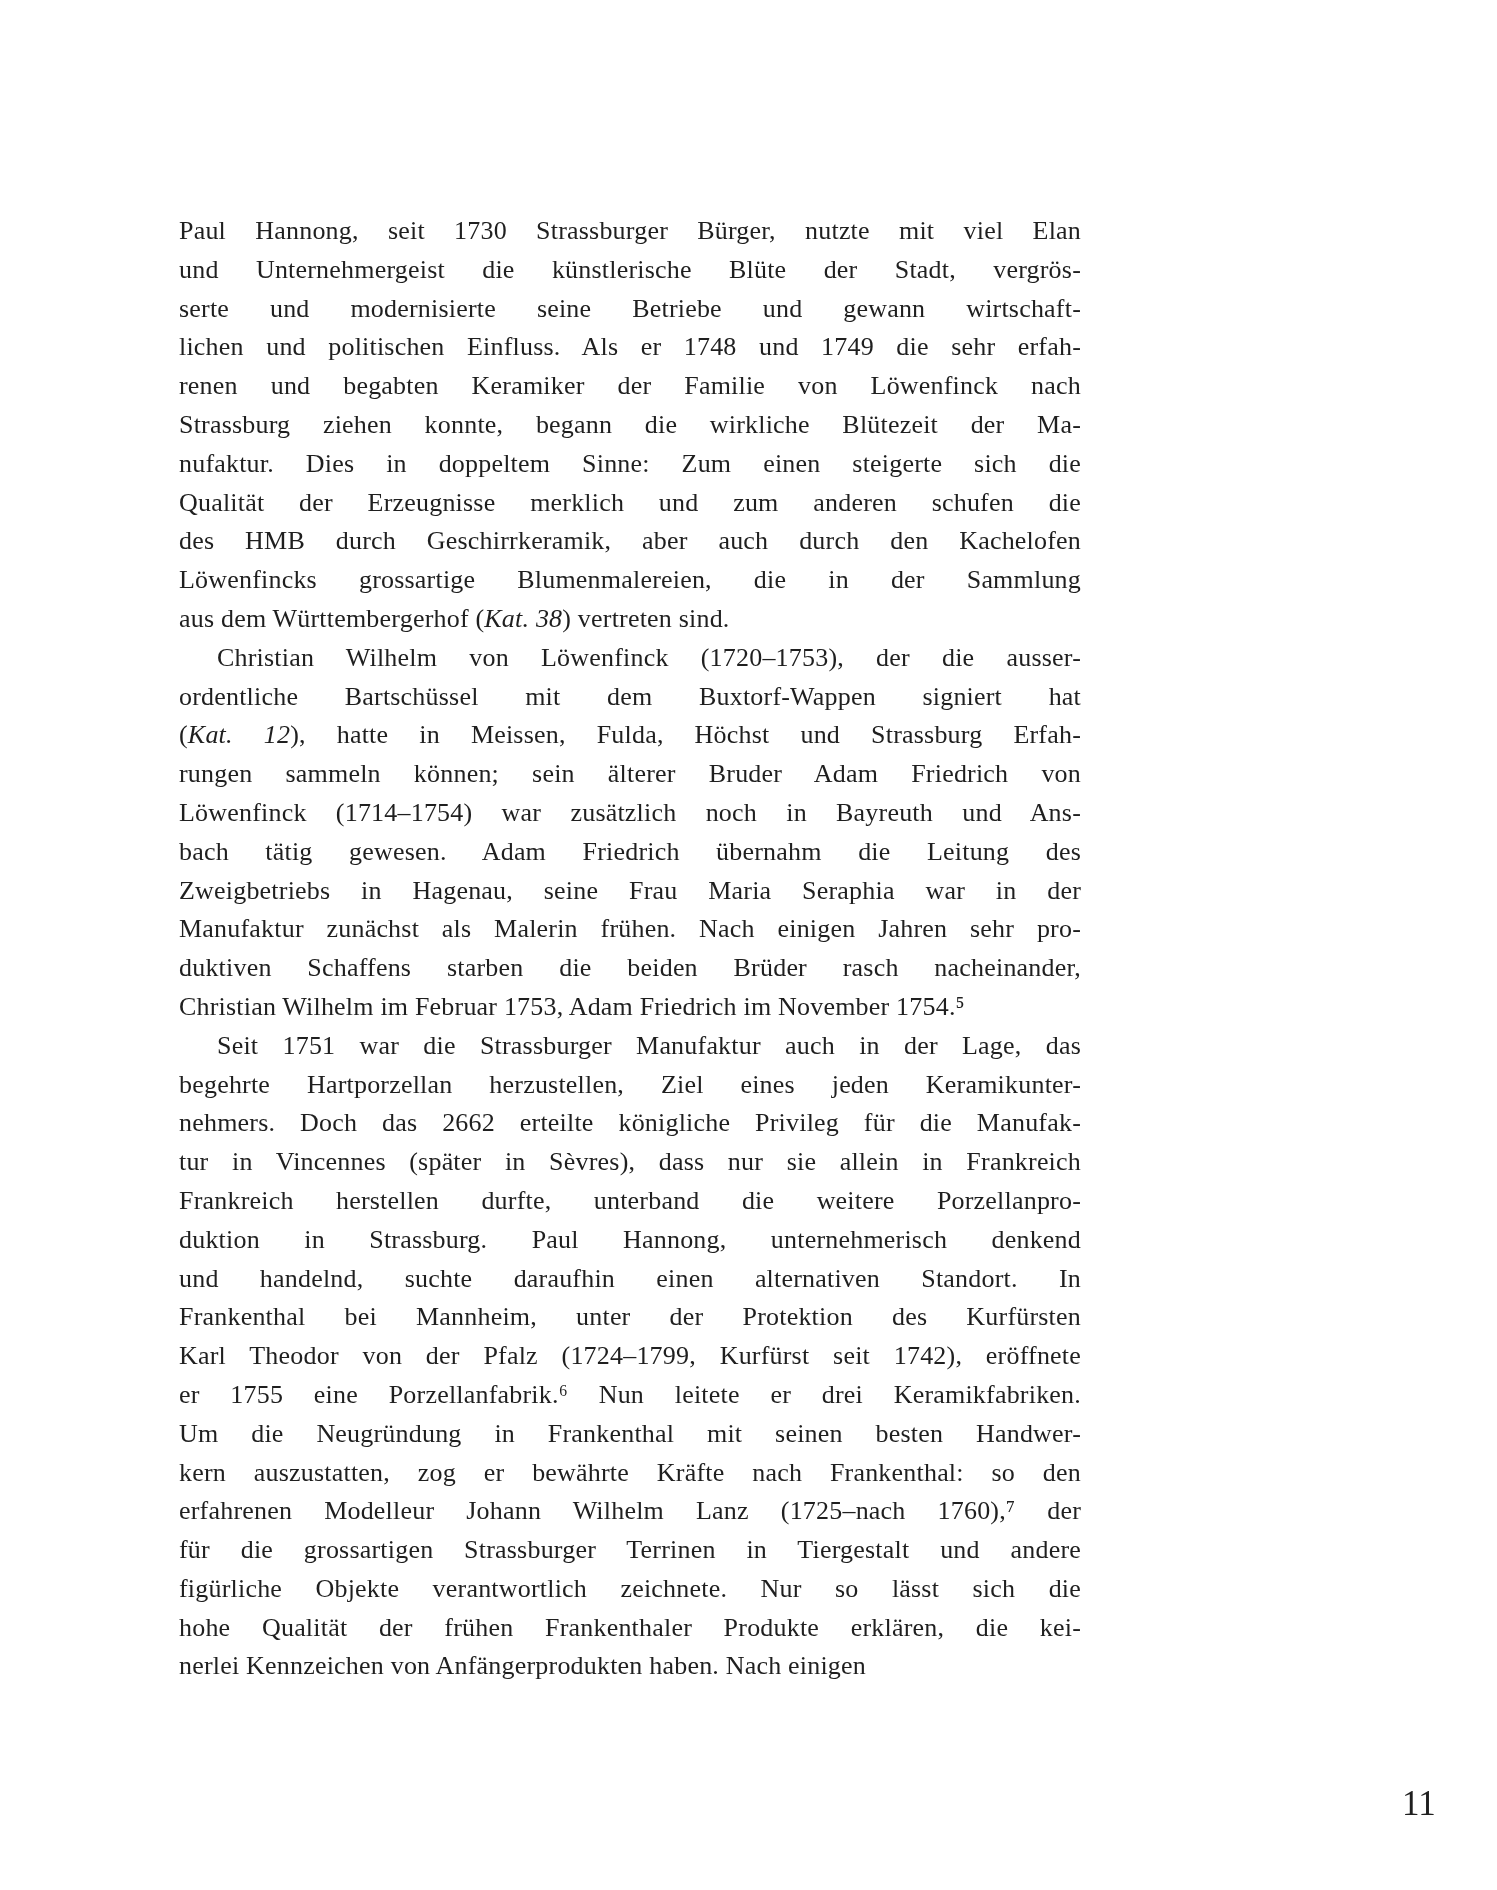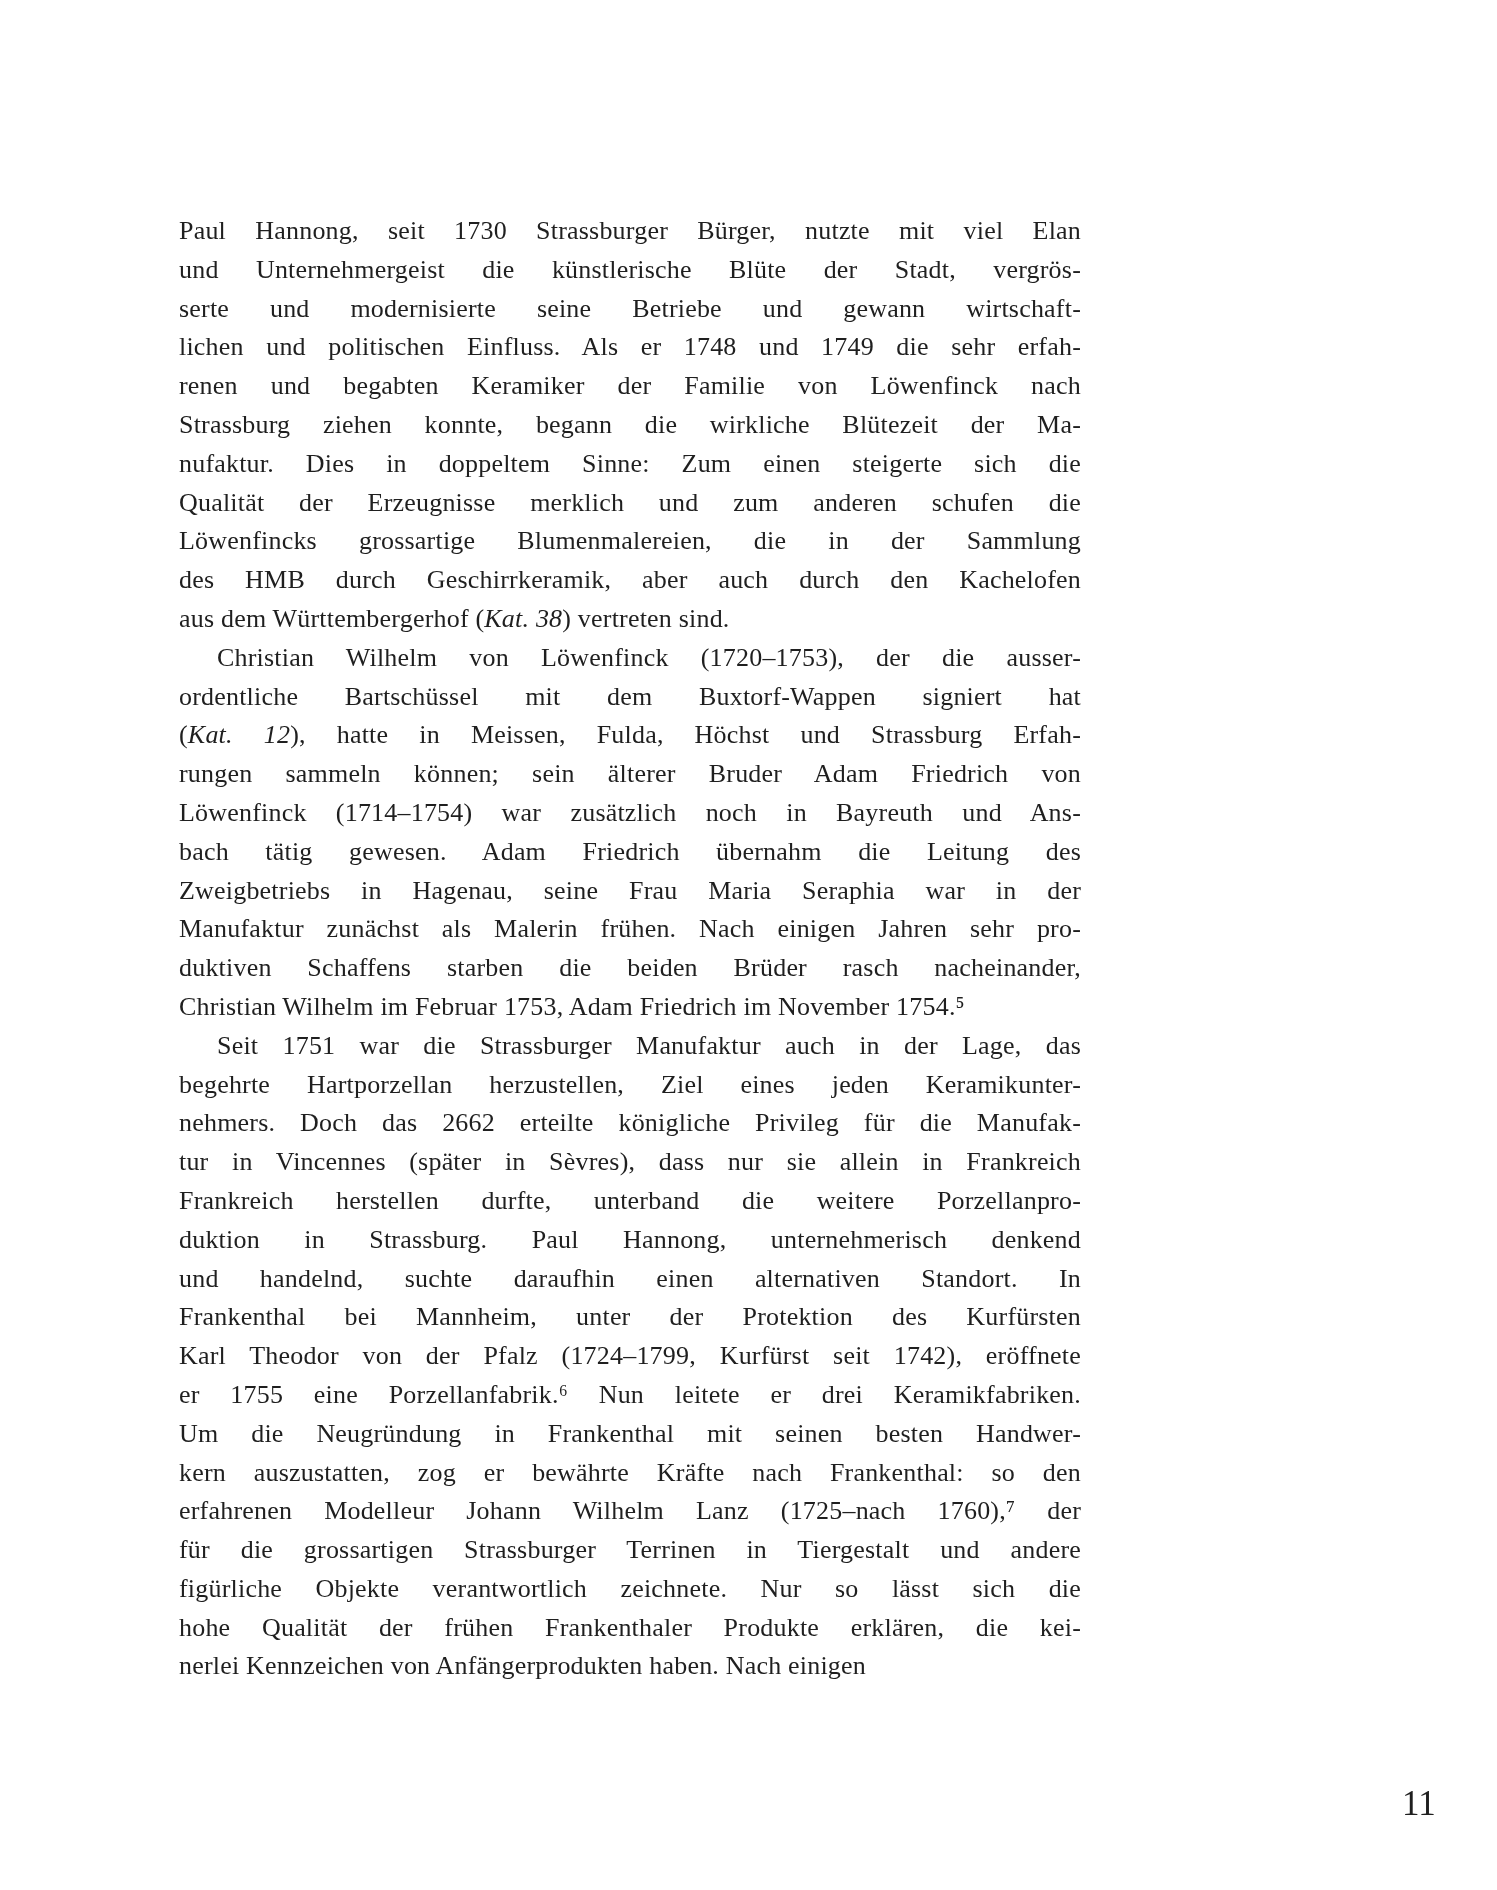--- a/index.html
+++ b/index.html
@@ -58,22 +58,22 @@
 <div class="page">
   <main class="text-block">
       <div class="line">Paul Hannong, seit 1730 Strassburger Bürger, nutzte mit viel Elan</div>
       <div class="line">und Unternehmergeist die künstlerische Blüte der Stadt, vergrös-</div>
       <div class="line">serte und modernisierte seine Betriebe und gewann wirtschaft-</div>
       <div class="line">lichen und politischen Einfluss. Als er 1748 und 1749 die sehr erfah-</div>
       <div class="line">renen und begabten Keramiker der Familie von Löwenfinck nach</div>
       <div class="line">Strassburg ziehen konnte, begann die wirkliche Blütezeit der Ma-</div>
       <div class="line">nufaktur. Dies in doppeltem Sinne: Zum einen steigerte sich die</div>
       <div class="line">Qualität der Erzeugnisse merklich und zum anderen schufen die</div>
+      <div class="line">des HMB durch Geschirrkeramik, aber auch durch den Kachelofen</div>
       <div class="line">Löwenfincks grossartige Blumenmalereien, die in der Sammlung</div>
-      <div class="line">des HMB durch Geschirrkeramik, aber auch durch den Kachelofen</div>
       <div class="line last">aus dem Württembergerhof (<i>Kat. 38</i>) vertreten sind.</div>
       <div class="line indent">Christian Wilhelm von Löwenfinck (1720–1753), der die ausser-</div>
       <div class="line">ordentliche Bartschüssel mit dem Buxtorf-Wappen signiert hat</div>
       <div class="line">(<i>Kat. 12</i>), hatte in Meissen, Fulda, Höchst und Strassburg Erfah-</div>
       <div class="line">rungen sammeln können; sein älterer Bruder Adam Friedrich von</div>
       <div class="line">Löwenfinck (1714–1754) war zusätzlich noch in Bayreuth und Ans-</div>
       <div class="line">bach tätig gewesen. Adam Friedrich übernahm die Leitung des</div>
       <div class="line">Zweigbetriebs in Hagenau, seine Frau Maria Seraphia war in der</div>
       <div class="line">Manufaktur zunächst als Malerin frühen. Nach einigen Jahren sehr pro-</div>
       <div class="line">duktiven Schaffens starben die beiden Brüder rasch nacheinander,</div>

